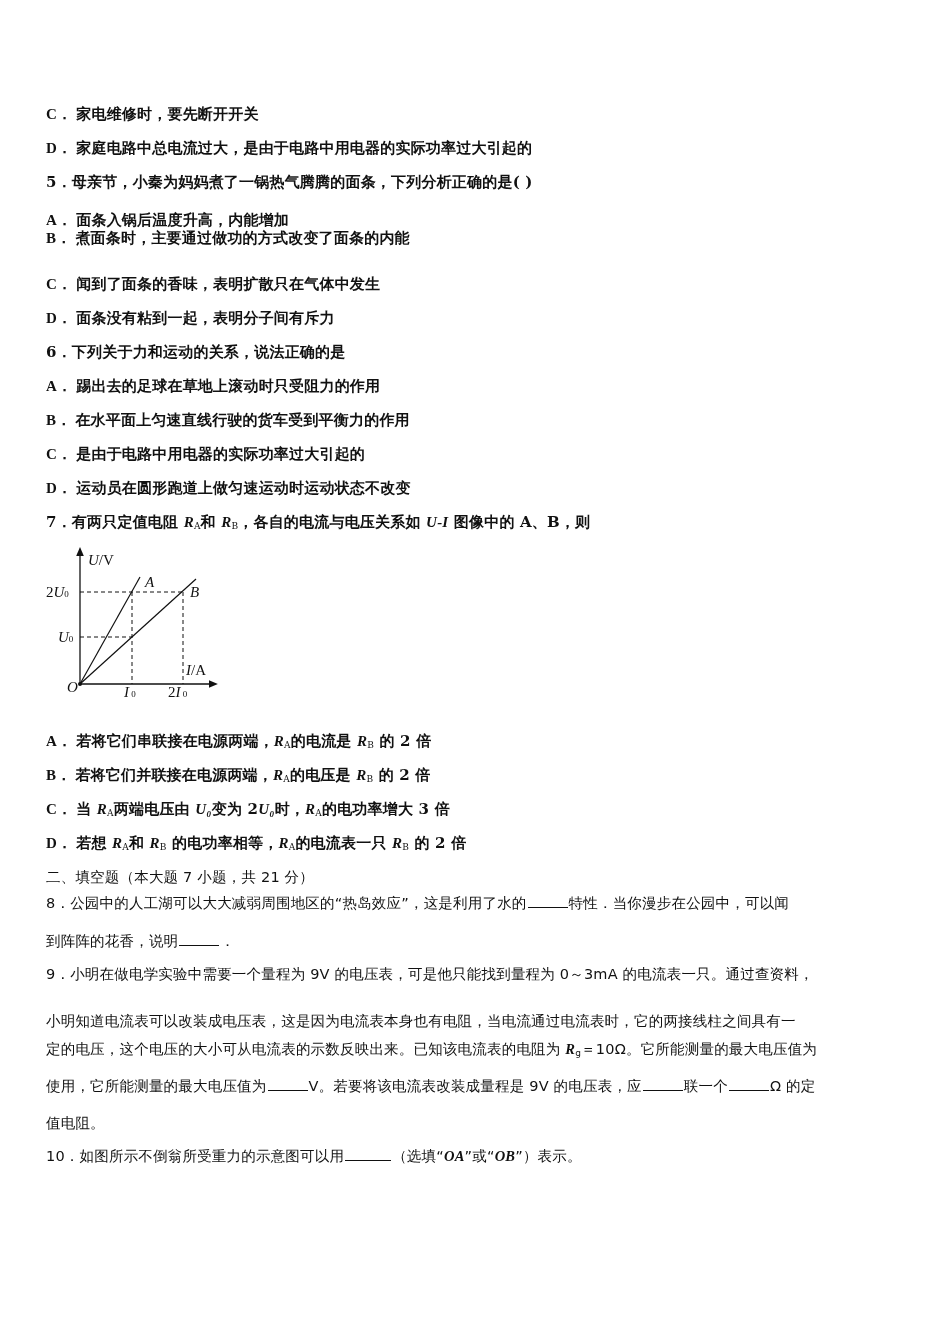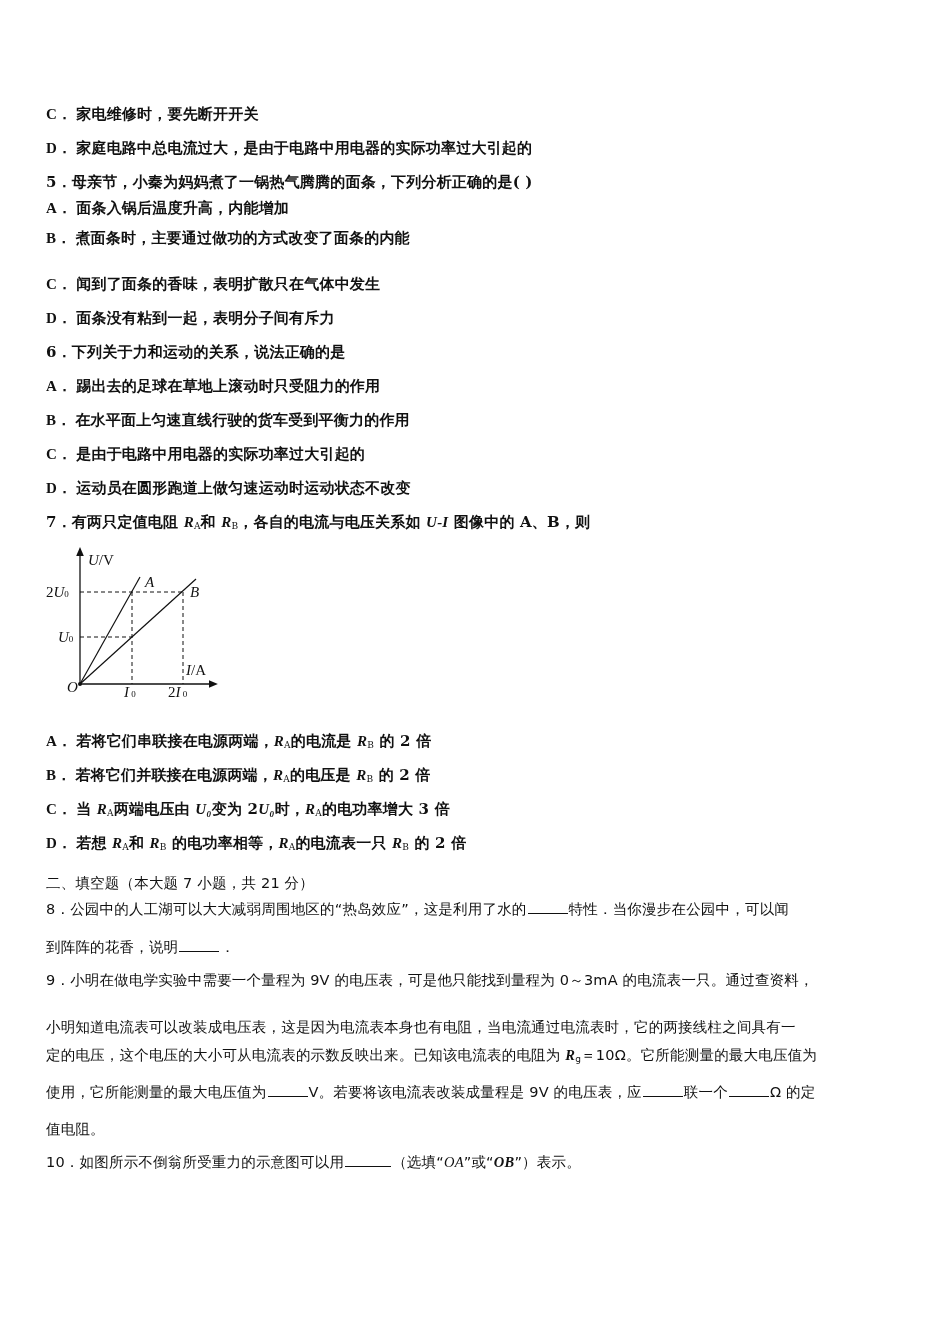--- a/index.html
+++ b/index.html
@@ -1,19 +1,19 @@
 <!DOCTYPE html>
 <html><head>
 <meta charset="utf-8">
 <style>
   html, body { margin: 0; padding: 0; background: #ffffff; }
   body { width: 950px; height: 1344px; position: relative; overflow: hidden;
          font-family: "DejaVu Serif", "Liberation Serif", serif; color: #111; }
   .line { position: absolute; left: 46px; font-size: 15px; line-height: 24px; white-space: nowrap; font-weight: bold; letter-spacing: 0.2px; }
-  .line.light { font-weight: normal; font-family: "DejaVu Sans", "Liberation Sans", sans-serif; font-size: 14.5px; margin-top: 6px; }
+  .line.light { font-weight: normal; font-family: "DejaVu Sans", "Liberation Sans", sans-serif; font-size: 14.5px; }
   .opt { font-weight: bold; font-family: "Liberation Serif", serif; margin-right: 4px; }
   .it { font-style: italic; font-family: "Liberation Serif", serif; font-weight: bold; }
   .sub { font-size: 9px; vertical-align: -2px; font-weight: normal; }
   .blank { display: inline-block; width: 40px; border-bottom: 1.5px solid #111; height: 14px; margin: 0 1px; }
   .blank.w45 { width: 46px; }
   .graph { position: absolute; left: 40px; top: 545px; width: 190px; height: 160px; }
   .graph svg { width: 190px; height: 160px; }
   .glabel { font-family: "Liberation Serif", serif; font-size: 15px; fill: #111; }
   .glabel.i { font-style: italic; }
 </style>
@@ -21,21 +21,21 @@
 <body>
 
 <div class="line" style="top:102px">
   <span class="opt">C．</span><span>家电维修时，要先断开开关</span>
 </div>
 <div class="line" style="top:136px">
   <span class="opt">D．</span><span>家庭电路中总电流过大，是由于电路中用电器的实际功率过大引起的</span>
 </div>
 
 <div class="line" style="top:170px">5．母亲节，小秦为妈妈煮了一锅热气腾腾的面条，下列分析正确的是(    )</div>
-<div class="line" style="top:196px">
+<div class="line" style="top:208px">
   <span class="opt">A．</span><span>面条入锅后温度升高，内能增加</span>
 </div>
 <div class="line" style="top:226px">
   <span class="opt">B．</span><span>煮面条时，主要通过做功的方式改变了面条的内能</span>
 </div>
 <div class="line" style="top:272px">
   <span class="opt">C．</span><span>闻到了面条的香味，表明扩散只在气体中发生</span>
 </div>
 <div class="line" style="top:306px">
   <span class="opt">D．</span><span>面条没有粘到一起，表明分子间有斥力</span>
@@ -117,14 +117,14 @@
 <div class="line light" style="top:1009px">小明知道电流表可以改装成电压表，这是因为电流表本身也有电阻，当电流通过电流表时，它的两接线柱之间具有一</div>
 <div class="line light" style="top:1037px">
   <span>定的电压，这个电压的大小可从电流表的示数反映出来。已知该电流表的电阻为 </span><span class="it">R</span><span class="sub">g</span><span>＝10Ω。它所能测量的最大电压值为</span>
 </div>
 <div class="line light" style="top:1074px">
   <span>使用，它所能测量的最大电压值为</span><span class="blank"></span><span>V。若要将该电流表改装成量程是 9V 的电压表，应</span><span class="blank"></span><span>联一个</span><span class="blank"></span><span>Ω 的定</span>
 </div>
 <div class="line light" style="top:1111px">值电阻。</div>
 
 <div class="line light" style="top:1144px">
-  <span>10．如图所示不倒翁所受重力的示意图可以用</span><span class="blank w45"></span><span>（选填“</span><span class="it" style="font-weight:normal">OA</span><span>”或“</span><span class="it" style="font-weight:bold">OB</span><span>”）表示。</span>
+  <span>10．如图所示不倒翁所受重力的示意图可以用</span><span class="blank w45"></span><span>（选填“</span><span class="it" style="font-weight:bold">OA</span><span>”或“</span><span class="it" style="font-weight:bold">OB</span><span>”）表示。</span>
 </div>
 
 </body></html>

